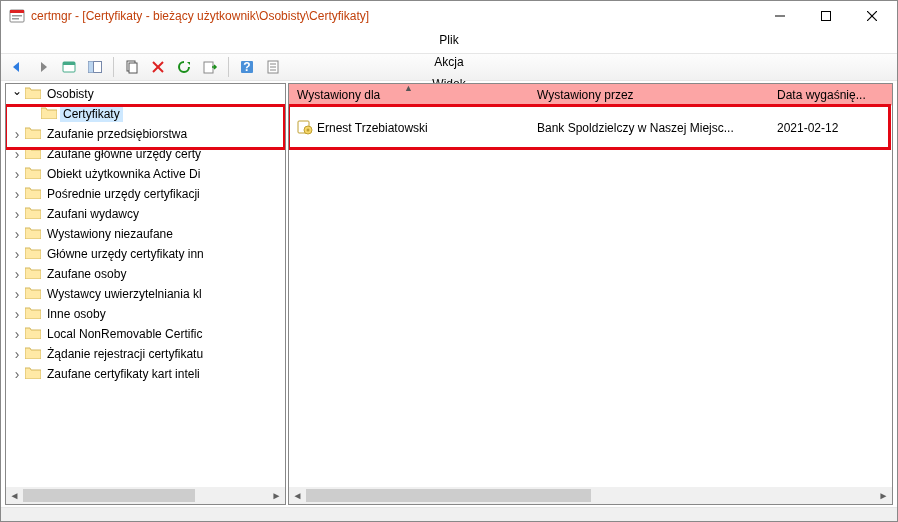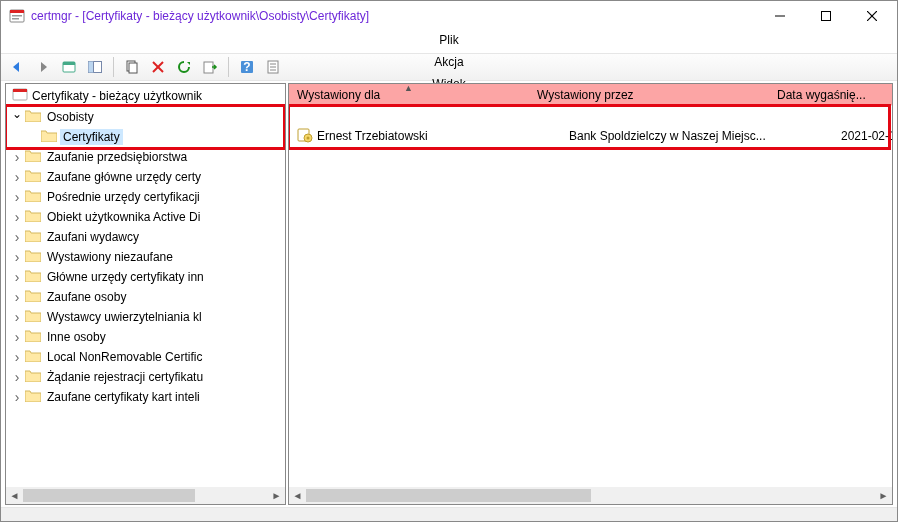--- a/index.html
+++ b/index.html
@@ -1,19 +1,19 @@
 <!DOCTYPE html>
 <html><head>
 <meta charset="utf-8">
 <style>
 * { box-sizing: border-box; margin: 0; padding: 0; font-family: "Segoe UI", Tahoma, sans-serif; font-size: 12px; }
 body { background: #fff; width: 898px; height: 522px; overflow: hidden; border: 1px solid #888; }
 .titlebar { height: 30px; display: flex; align-items: center; padding: 0 2px 0 8px; background: #fff; }
 .titlebar .app-icon { width: 16px; height: 16px; margin-right: 6px; }
-.titlebar .title-text { flex: 0 1 auto; font-size: 12px; color: #6d28d9; }
+.titlebar .title-text { flex: 0 1 auto; font-size: 12px; color: #c2410c; }
 .titlebar .spacer { flex: 1; }
 .win-btn { width: 46px; height: 30px; display: flex; align-items: center; justify-content: center; }
 .win-btn svg { pointer-events: none; }
 .menubar { height: 22px; display: flex; align-items: center; padding: 0 6px; gap: 4px; flex-direction: column; }
 .menubar .menu-item { padding: 2px 8px; font-size: 12px; }
 .toolbar { height: 28px; display: flex; align-items: center; padding: 0 4px; gap: 2px; border-top: 1px solid #e6e6e6; border-bottom: 1px solid #e6e6e6; background: linear-gradient(#fdfdfd,#f1f1f1); }
 .tb-btn { width: 24px; height: 24px; display: flex; align-items: center; justify-content: center; border: 1px solid transparent; border-radius: 2px; }
 .tb-sep { width: 1px; height: 20px; background: #ccc; margin: 0 4px; }
 .content { display: flex; height: calc(522px - 30px - 22px - 28px - 16px); }
 .tree-pane { width: 281px; border: 1px solid #888; margin: 2px 1px 2px 4px; background: #fff; overflow: hidden; position: relative; }
@@ -143,27 +143,20 @@
         <line x1="5" y1="5" x2="11" y2="5" stroke="#888"></line>
         <line x1="5" y1="8" x2="11" y2="8" stroke="#888"></line>
         <line x1="5" y1="11" x2="11" y2="11" stroke="#888"></line>
       </svg>
     </div>
 </div>
 
 <div class="content">
 
   <div class="tree-pane">
-    <div class="tree-root-header">
-      <span><svg width="16" height="16">
-            <rect x="1" y="3" width="14" height="11" rx="1" fill="#fff" stroke="#aaa"></rect>
-            <rect x="1" y="3" width="14" height="3" fill="#d22"></rect>
-          </svg></span>
-      <span>Certyfikaty - bieżący użytkownik</span>
-    </div>
 
     <div class="highlight-box" style="left:-2px; top:20px; width:282px; height:46px;"></div>
 
     <div class="tree-item-row">
       <span class="expander chev-d"></span>
       <span class="folder-icon"><svg class="folder-svg">
             <path d="M0 2 l5 0 l1 2 l10 0 l0 9 l-16 0 z" fill="#ffe9a6" stroke="#d5b85f"></path>
           </svg></span>
       <span class="label">Osobisty</span>
     </div>
@@ -187,28 +180,28 @@
         <span class="folder-icon"><svg class="folder-svg">
             <path d="M0 2 l5 0 l1 2 l10 0 l0 9 l-16 0 z" fill="#ffe9a6" stroke="#d5b85f"></path>
           </svg></span>
         <span class="label">Zaufane główne urzędy certy</span>
       </div>
     <div class="tree-item-row">
         <span class="expander chev-r"></span>
         <span class="folder-icon"><svg class="folder-svg">
             <path d="M0 2 l5 0 l1 2 l10 0 l0 9 l-16 0 z" fill="#ffe9a6" stroke="#d5b85f"></path>
           </svg></span>
+        <span class="label">Obiekt użytkownika Active Di</span>
+      </div>
+    <div class="tree-item-row">
+        <span class="expander chev-r"></span>
+        <span class="folder-icon"><svg class="folder-svg">
+            <path d="M0 2 l5 0 l1 2 l10 0 l0 9 l-16 0 z" fill="#ffe9a6" stroke="#d5b85f"></path>
+          </svg></span>
         <span class="label">Pośrednie urzędy certyfikacji</span>
-      </div>
-    <div class="tree-item-row">
-        <span class="expander chev-r"></span>
-        <span class="folder-icon"><svg class="folder-svg">
-            <path d="M0 2 l5 0 l1 2 l10 0 l0 9 l-16 0 z" fill="#ffe9a6" stroke="#d5b85f"></path>
-          </svg></span>
-        <span class="label">Obiekt użytkownika Active Di</span>
       </div>
     <div class="tree-item-row">
         <span class="expander chev-r"></span>
         <span class="folder-icon"><svg class="folder-svg">
             <path d="M0 2 l5 0 l1 2 l10 0 l0 9 l-16 0 z" fill="#ffe9a6" stroke="#d5b85f"></path>
           </svg></span>
         <span class="label">Zaufani wydawcy</span>
       </div>
     <div class="tree-item-row">
         <span class="expander chev-r"></span>
@@ -285,21 +278,21 @@
       <div class="col" style="width:240px">
         <span>Wystawiony przez</span>
       </div>
       <div class="col" style="flex:1">
         <span>Data wygaśnię...</span>
       </div>
     </div>
 
     <div class="highlight-box" style="left:-2px; top:20px; width:604px; height:46px;"></div>
 
-    <div class="list-row" style="margin-top:20px;gap:32px;">
+    <div class="list-row" style="margin-top:12px;">
       <div class="cell" style="width:240px">
         <span class="cert-icon"><svg width="16" height="16">
               <rect x="1" y="2" width="11" height="12" rx="1" fill="#fff" stroke="#c0a030"></rect>
               <circle cx="11" cy="11" r="4" fill="#f6d76b" stroke="#c0a030"></circle>
               <circle cx="11" cy="11" r="1.5" fill="#c0a030"></circle>
             </svg></span>
         <span>Ernest Trzebiatowski</span>
       </div>
       <div class="cell" style="width:240px">
           <span>Bank Spoldzielczy w Naszej Miejsc...</span>

